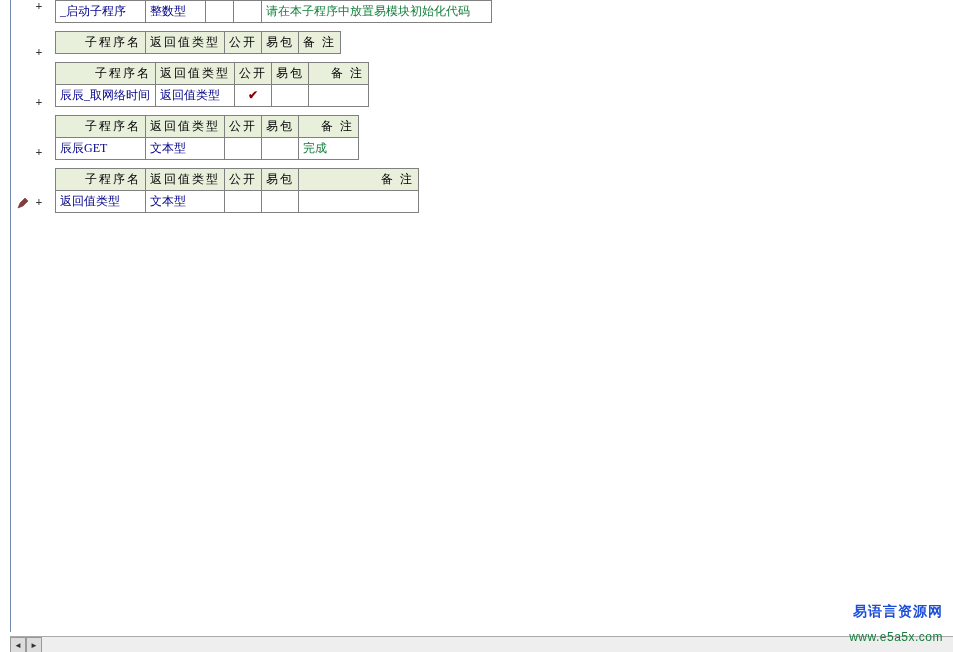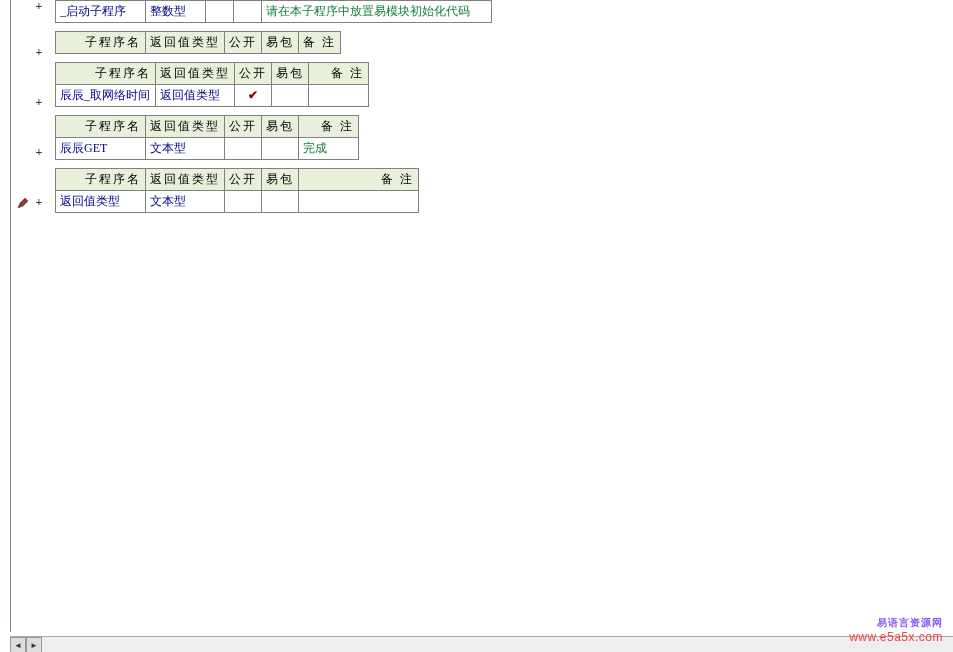--- a/index.html
+++ b/index.html
@@ -77,29 +77,30 @@
     .checkmark { color: #8B0000; font-weight: bold; text-align: center; }
     .partial-row td { border-top: none; }
     .watermark {
       position: absolute;
       right: 10px;
       bottom: 8px;
       text-align: right;
       font-family: Arial, sans-serif;
     }
     .watermark .line1 {
-      color: #8b5cf6;
-      font-size: 10px;
+      color: #1d4ed8;
+      font-size: 14px;
       font-weight: bold;
       letter-spacing: 1px;
     }
     .watermark .line2 {
-      color: #ef4444;
+      color: #15803d;
       font-size: 12px;
       letter-spacing: 0.5px;
+      margin-top: 9px;
     }
     .scrollbar-bottom {
       position: absolute;
       left: 10px;
       right: 0;
       bottom: 0;
       height: 16px;
       background: #ECECEC;
       border-top: 1px solid #aaa;
       display: flex;

